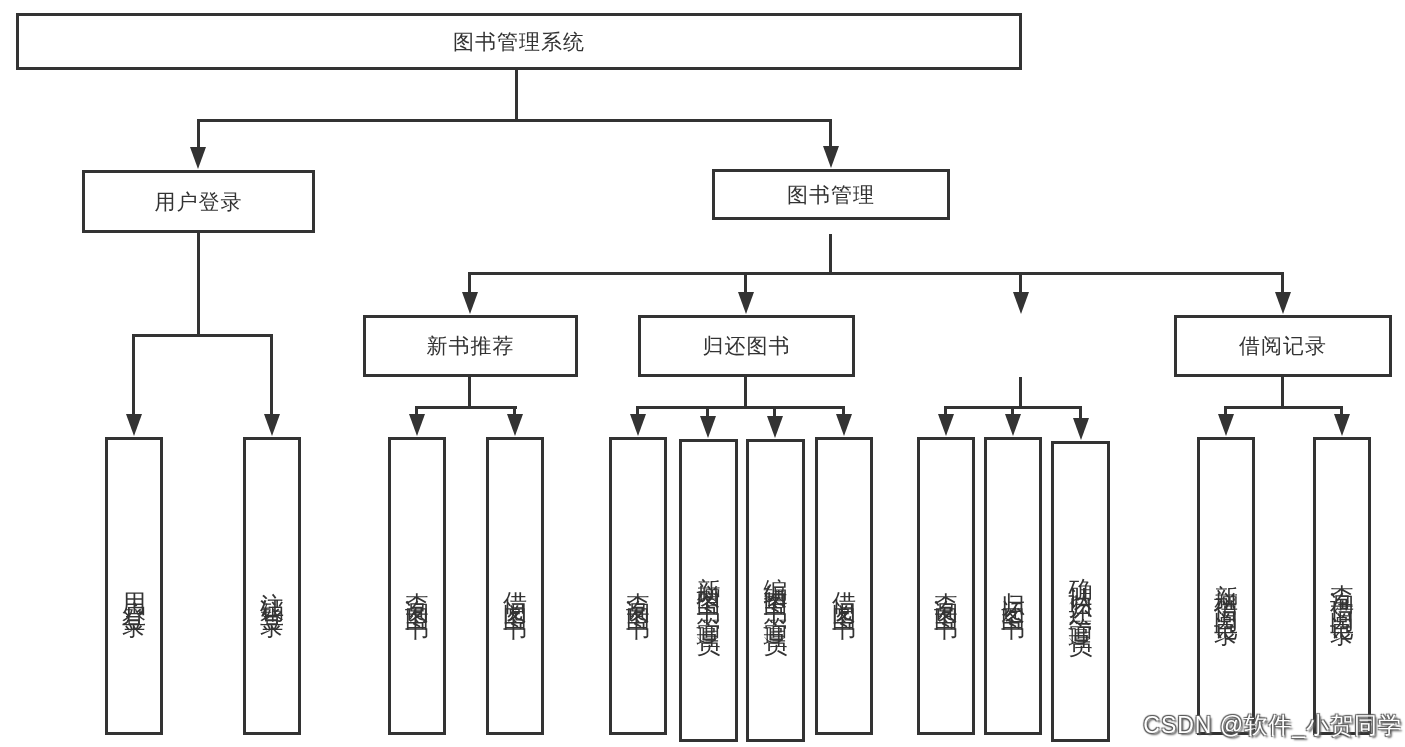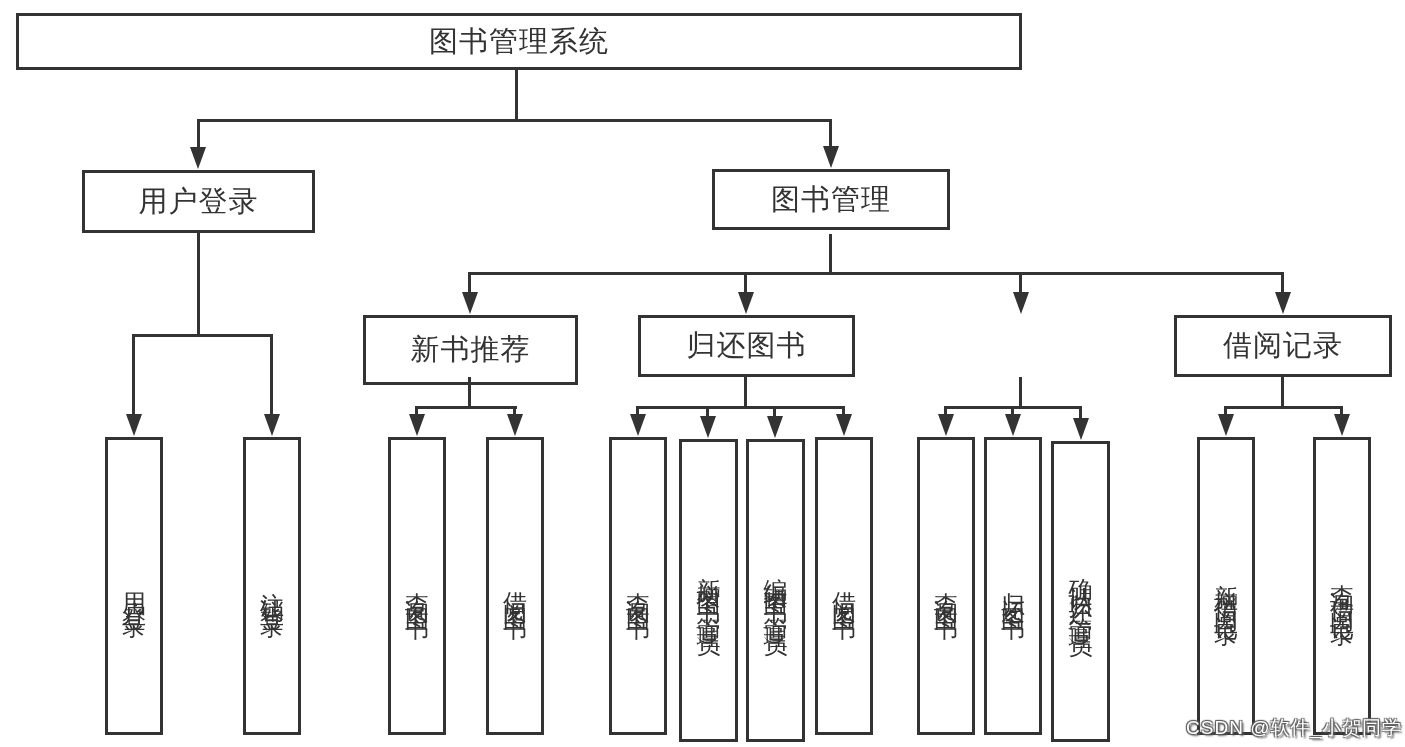--- a/index.html
+++ b/index.html
@@ -14,41 +14,41 @@
   .box{
     position:absolute;
     box-sizing:border-box;
     border:3px solid var(--line,#333333);
     background:#fff;
     display:flex;
     align-items:center;
     justify-content:center;
     color:var(--text,#333333);
   }
-  .hbox{font-size:29px;letter-spacing:1px;text-align:center;}
+  .hbox{font-size:21px;letter-spacing:1px;text-align:center;}
   .vbox{
     writing-mode:vertical-rl;
     text-orientation:mixed;
     font-size:24px;
     letter-spacing:8px;
     line-height:1;
     padding-top:6px;
   }
   .vline{position:absolute;width:3px;background:var(--line,#333333);}
   .hline{position:absolute;height:3px;background:var(--line,#333333);}
   .ahead{
     position:absolute;width:0;height:0;
     border-left:8px solid transparent;
     border-right:8px solid transparent;
     border-top:22px solid var(--line,#333333);
   }
   .watermark{
     position:absolute;
     right:3px;bottom:6px;
-    font-size:19px;
+    font-size:23px;
     letter-spacing:1px;
     color:var(--wm-text,#ffffff);
     text-shadow:
       -1px -1px 1px var(--wm-shadow,#5a5a5a),
        1px -1px 1px var(--wm-shadow,#5a5a5a),
       -1px  1px 1px var(--wm-shadow,#5a5a5a),
        2px  2px 2px var(--wm-shadow,#5a5a5a);
     z-index:10;
     white-space:nowrap;
   }
@@ -65,21 +65,21 @@
   <div class="vline" style="left:515px;top:70px;height:50px;"></div>
   <div class="hline" style="left:197px;top:119px;width:635px;"></div>
   <div class="vline" style="left:197px;top:119px;height:30px;"></div>
   <div class="ahead" style="left:190px;top:147px;"></div>
   <div class="vline" style="left:829px;top:119px;height:29px;"></div>
   <div class="ahead" style="left:823px;top:146px;"></div>
 
   <div class="box hbox" style="left:82px;top:170px;width:233px;height:63px;">
     <span>用户登录</span>
   </div>
-  <div class="box hbox" style="left:712px;top:169px;width:238px;height:61px;">
+  <div class="box hbox" style="left:712px;top:169px;width:238px;height:51px;">
     <span>图书管理</span>
   </div>
 
   <div class="vline" style="left:197px;top:233px;height:102px;"></div>
   <div class="hline" style="left:133px;top:334px;width:140px;"></div>
   <div class="vline" style="left:132px;top:334px;height:82px;"></div>
   <div class="ahead" style="left:126px;top:414px;"></div>
   <div class="vline" style="left:270px;top:334px;height:82px;"></div>
   <div class="ahead" style="left:264px;top:414px;"></div>
 
@@ -87,21 +87,21 @@
   <div class="hline" style="left:469px;top:272px;width:814px;"></div>
   <div class="vline" style="left:468px;top:272px;height:22px;"></div>
   <div class="ahead" style="left:462px;top:292px;"></div>
   <div class="vline" style="left:744px;top:272px;height:22px;"></div>
   <div class="ahead" style="left:738px;top:292px;"></div>
   <div class="vline" style="left:1019px;top:272px;height:22px;"></div>
   <div class="ahead" style="left:1013px;top:292px;"></div>
   <div class="vline" style="left:1281px;top:272px;height:22px;"></div>
   <div class="ahead" style="left:1275px;top:292px;"></div>
 
-  <div class="box hbox" style="left:363px;top:315px;width:215px;height:70px;">
+  <div class="box hbox" style="left:363px;top:315px;width:215px;height:62px;">
     <span>新书推荐</span>
   </div>
   <div class="box hbox" style="left:638px;top:315px;width:217px;height:62px;">
     <span>归还图书</span>
   </div>
   <div class="box hbox" style="left:1174px;top:315px;width:218px;height:62px;">
     <span>借阅记录</span>
   </div>
 
   <div class="vline" style="left:468px;top:377px;height:30px;"></div>

